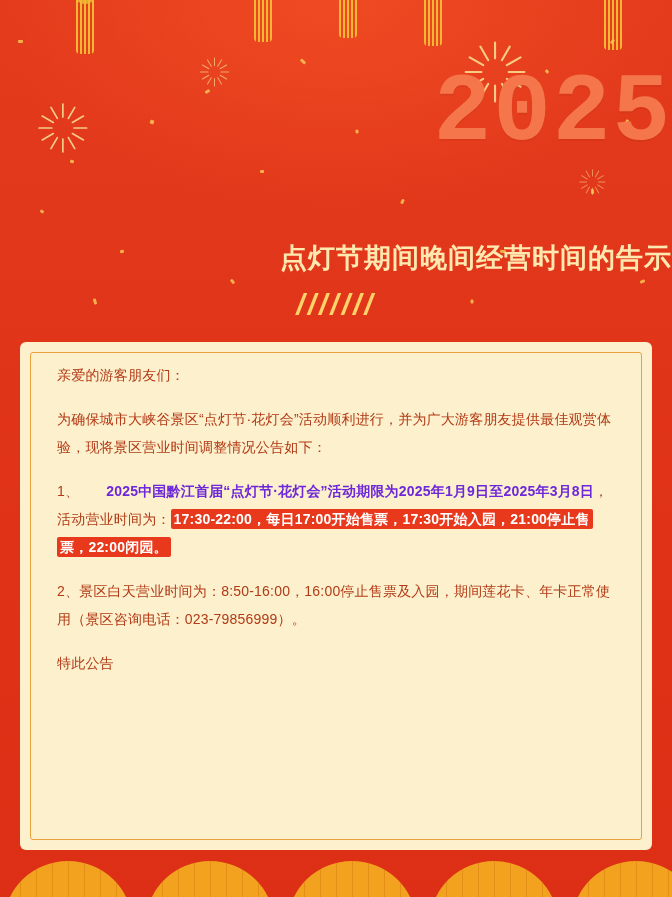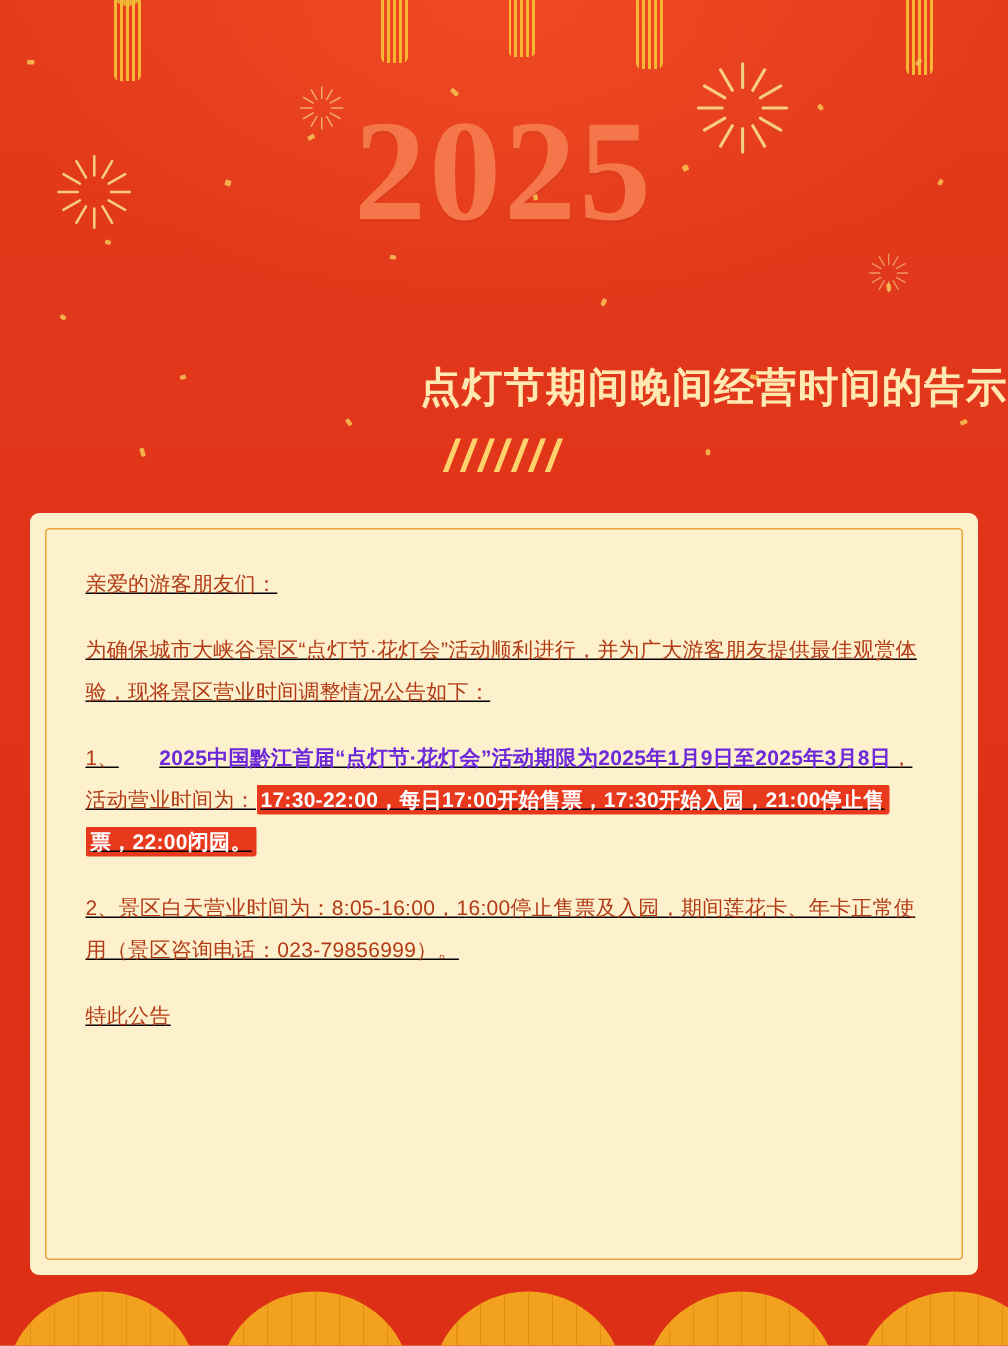--- a/index.html
+++ b/index.html
@@ -80,26 +80,26 @@
     opacity: 0.85;
     border-radius: 1px;
   }
 
   
   .year {
     position: absolute;
     top: 66px;
     left: 0;
     width: 100%;
-    text-align: center;
+    text-align: right;
     font-size: 96px;
     font-weight: 700;
     letter-spacing: 2px;
     color: #f4764a;
-    font-family: Liberation Serif, serif;
+    font-family: Liberation Mono, monospace;
     line-height: 1;
     text-shadow: 0 2px 0 rgba(0,0,0,0.04);
   }
   .title-main {
     position: absolute;
     top: 178px;
     left: 0;
     width: 100%;
     text-align: center;
     font-size: 40px;
@@ -149,23 +149,22 @@
     box-shadow: 0 0 0 0 rgba(0,0,0,0);
   }
   .card-inner {
     position: absolute;
     top: 10px;
     left: 10px;
     right: 10px;
     bottom: 10px;
     border: 1px solid #e6a23c;
     border-radius: 3px;
-    padding: 22px 26px;
+    padding: 8px 26px;
     box-sizing: border-box;
-    text-decoration: underline;
   }
   .p {
     color: #b23a16;
     font-size: 14px;
     line-height: 2.0;
     margin: 0 0 16px 0;
     letter-spacing: 0.2px;
   }
   .p.tight { margin-bottom: 14px; }
   .p strong {
@@ -340,21 +339,21 @@
 
       <p class="p">亲爱的游客朋友们：</p>
 
       <p class="p">为确保城市大峡谷景区“点灯节·花灯会”活动顺利进行，并为广大游客朋友提供最佳观赏体验，现将景区营业时间调整情况公告如下：</p>
 
       <p class="p">
         <span>1、</span><strong>2025中国黔江首届“点灯节·花灯会”活动期限为2025年1月9日至2025年3月8日</strong><span>，活动营业时间为：</span><span class="hl">17:30-22:00，每日17:00开始售票，17:30开始入园，21:00停止售票，22:00闭园。</span>
       </p>
 
       <p class="p">
-        <span>2、</span><span>景区白天营业时间为：8:05-16:00，16:00停止售票及入园，期间莲花卡、年卡正常使用（景区咨询电话：023-79856999）。</span>
+        <span>2、</span><span>景区白天营业时间为：8:50-16:00，16:00停止售票及入园，期间莲花卡、年卡正常使用（景区咨询电话：023-79856999）。</span>
       </p>
 
 
       <p class="p tight">特此公告</p>
 
     </div>
   </div>
 
   <div class="bottom-deco">
     <div class="fan f1"></div>

